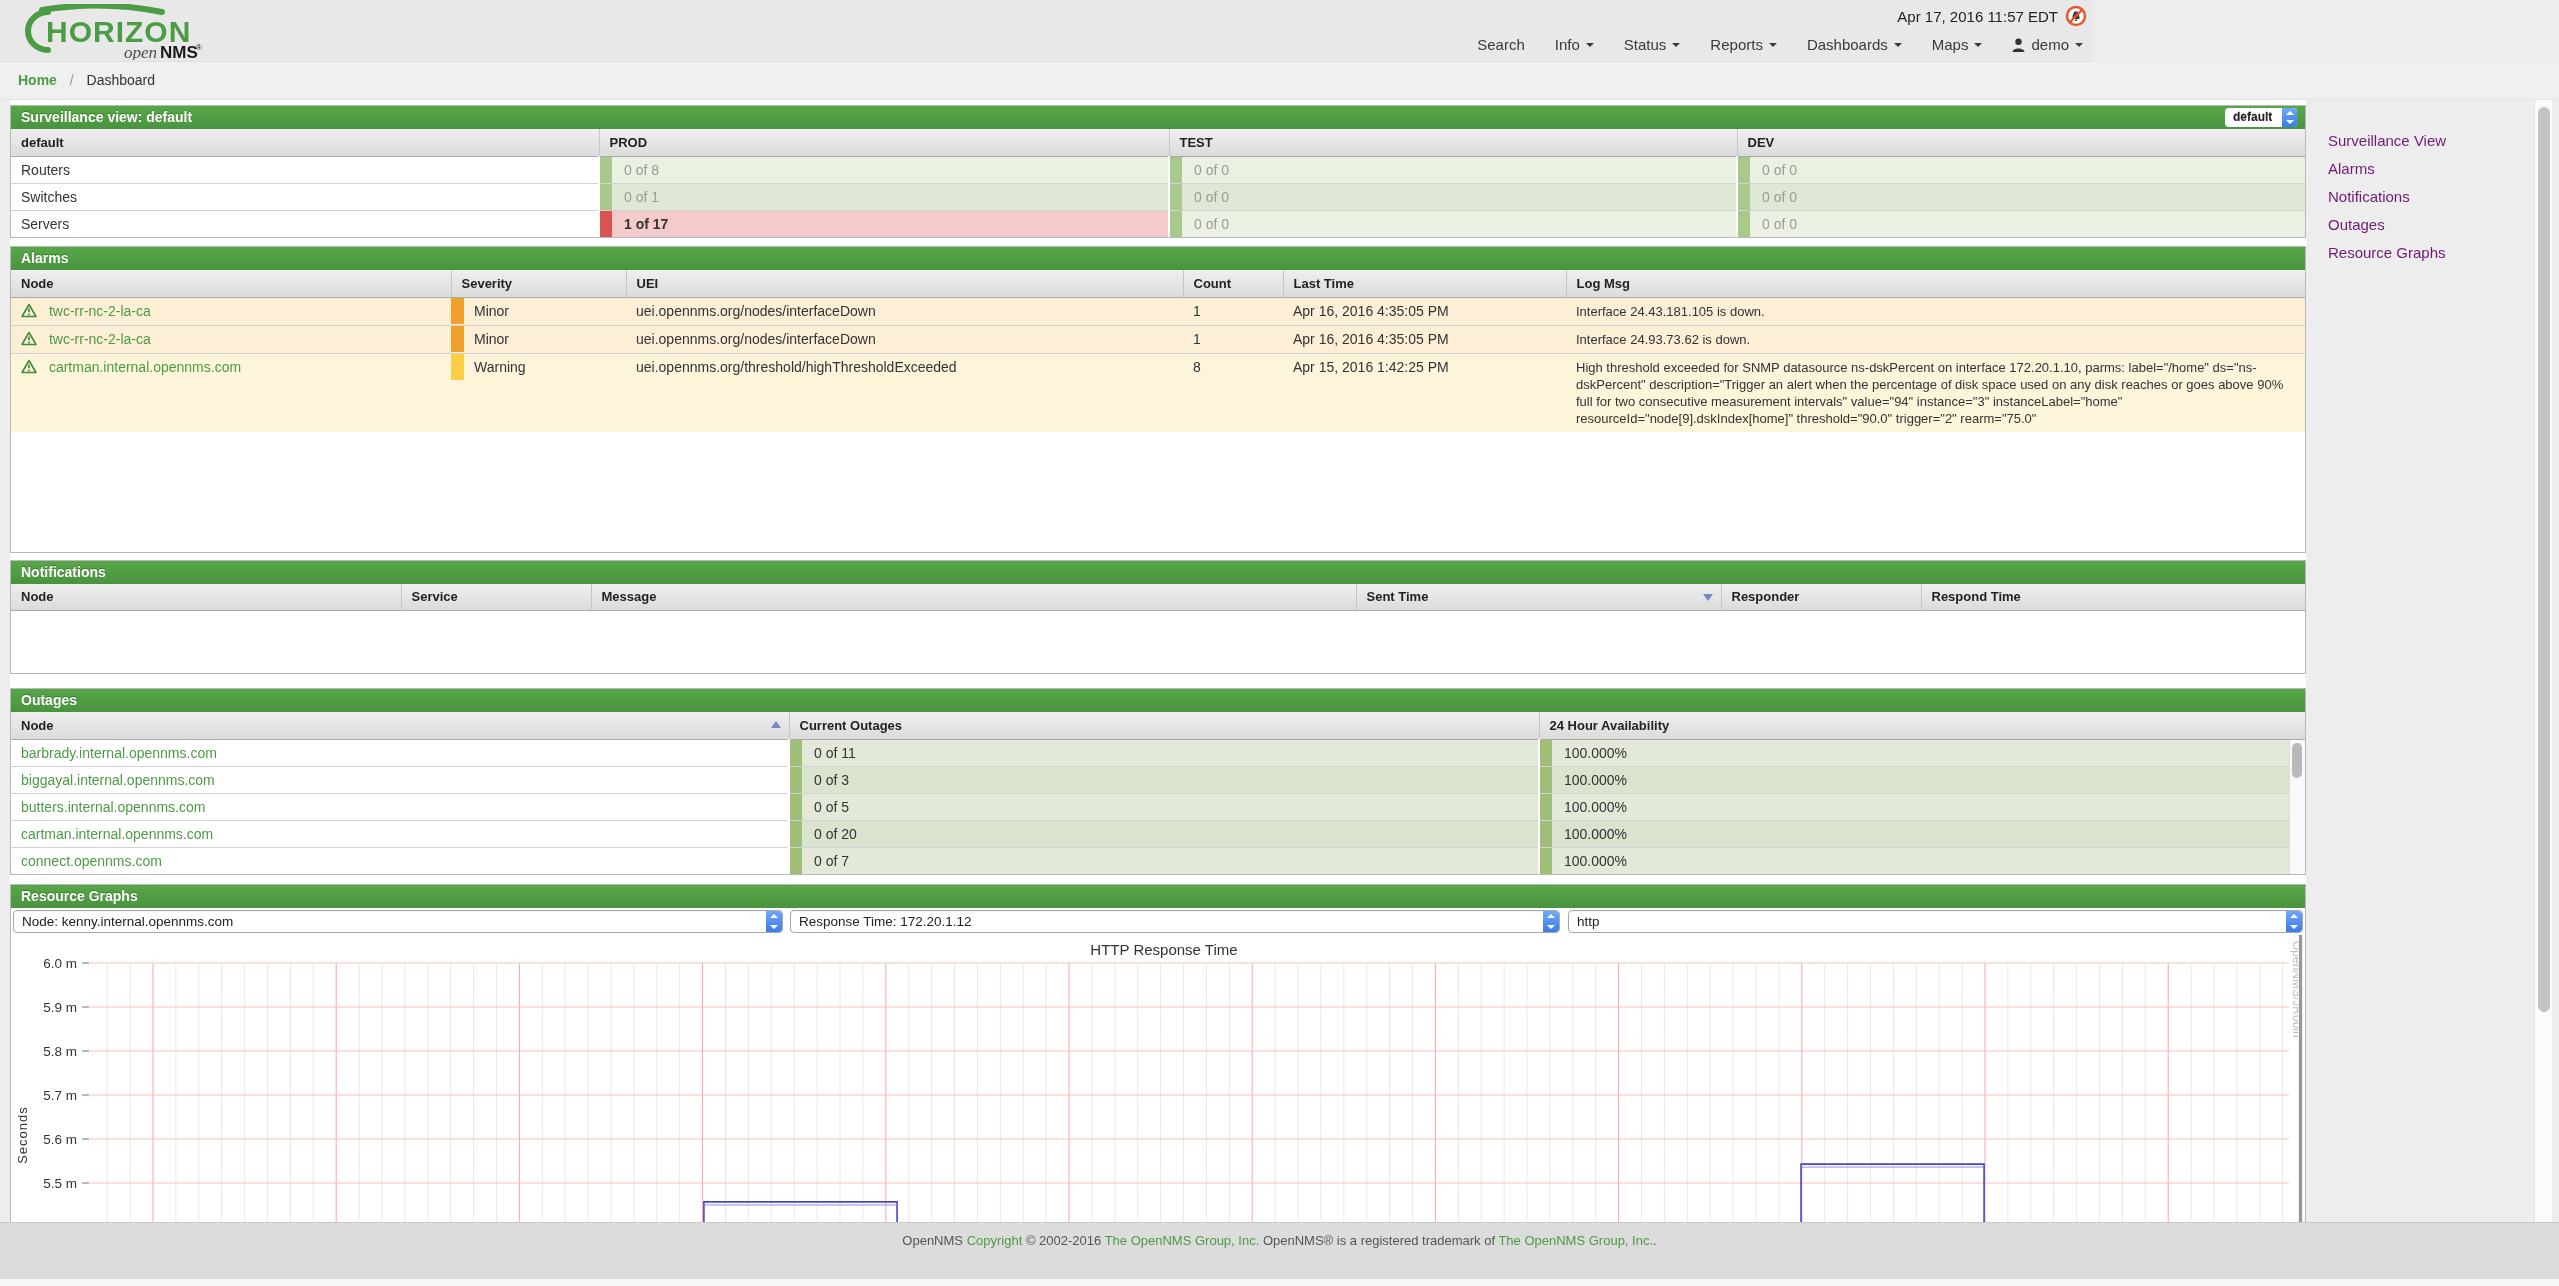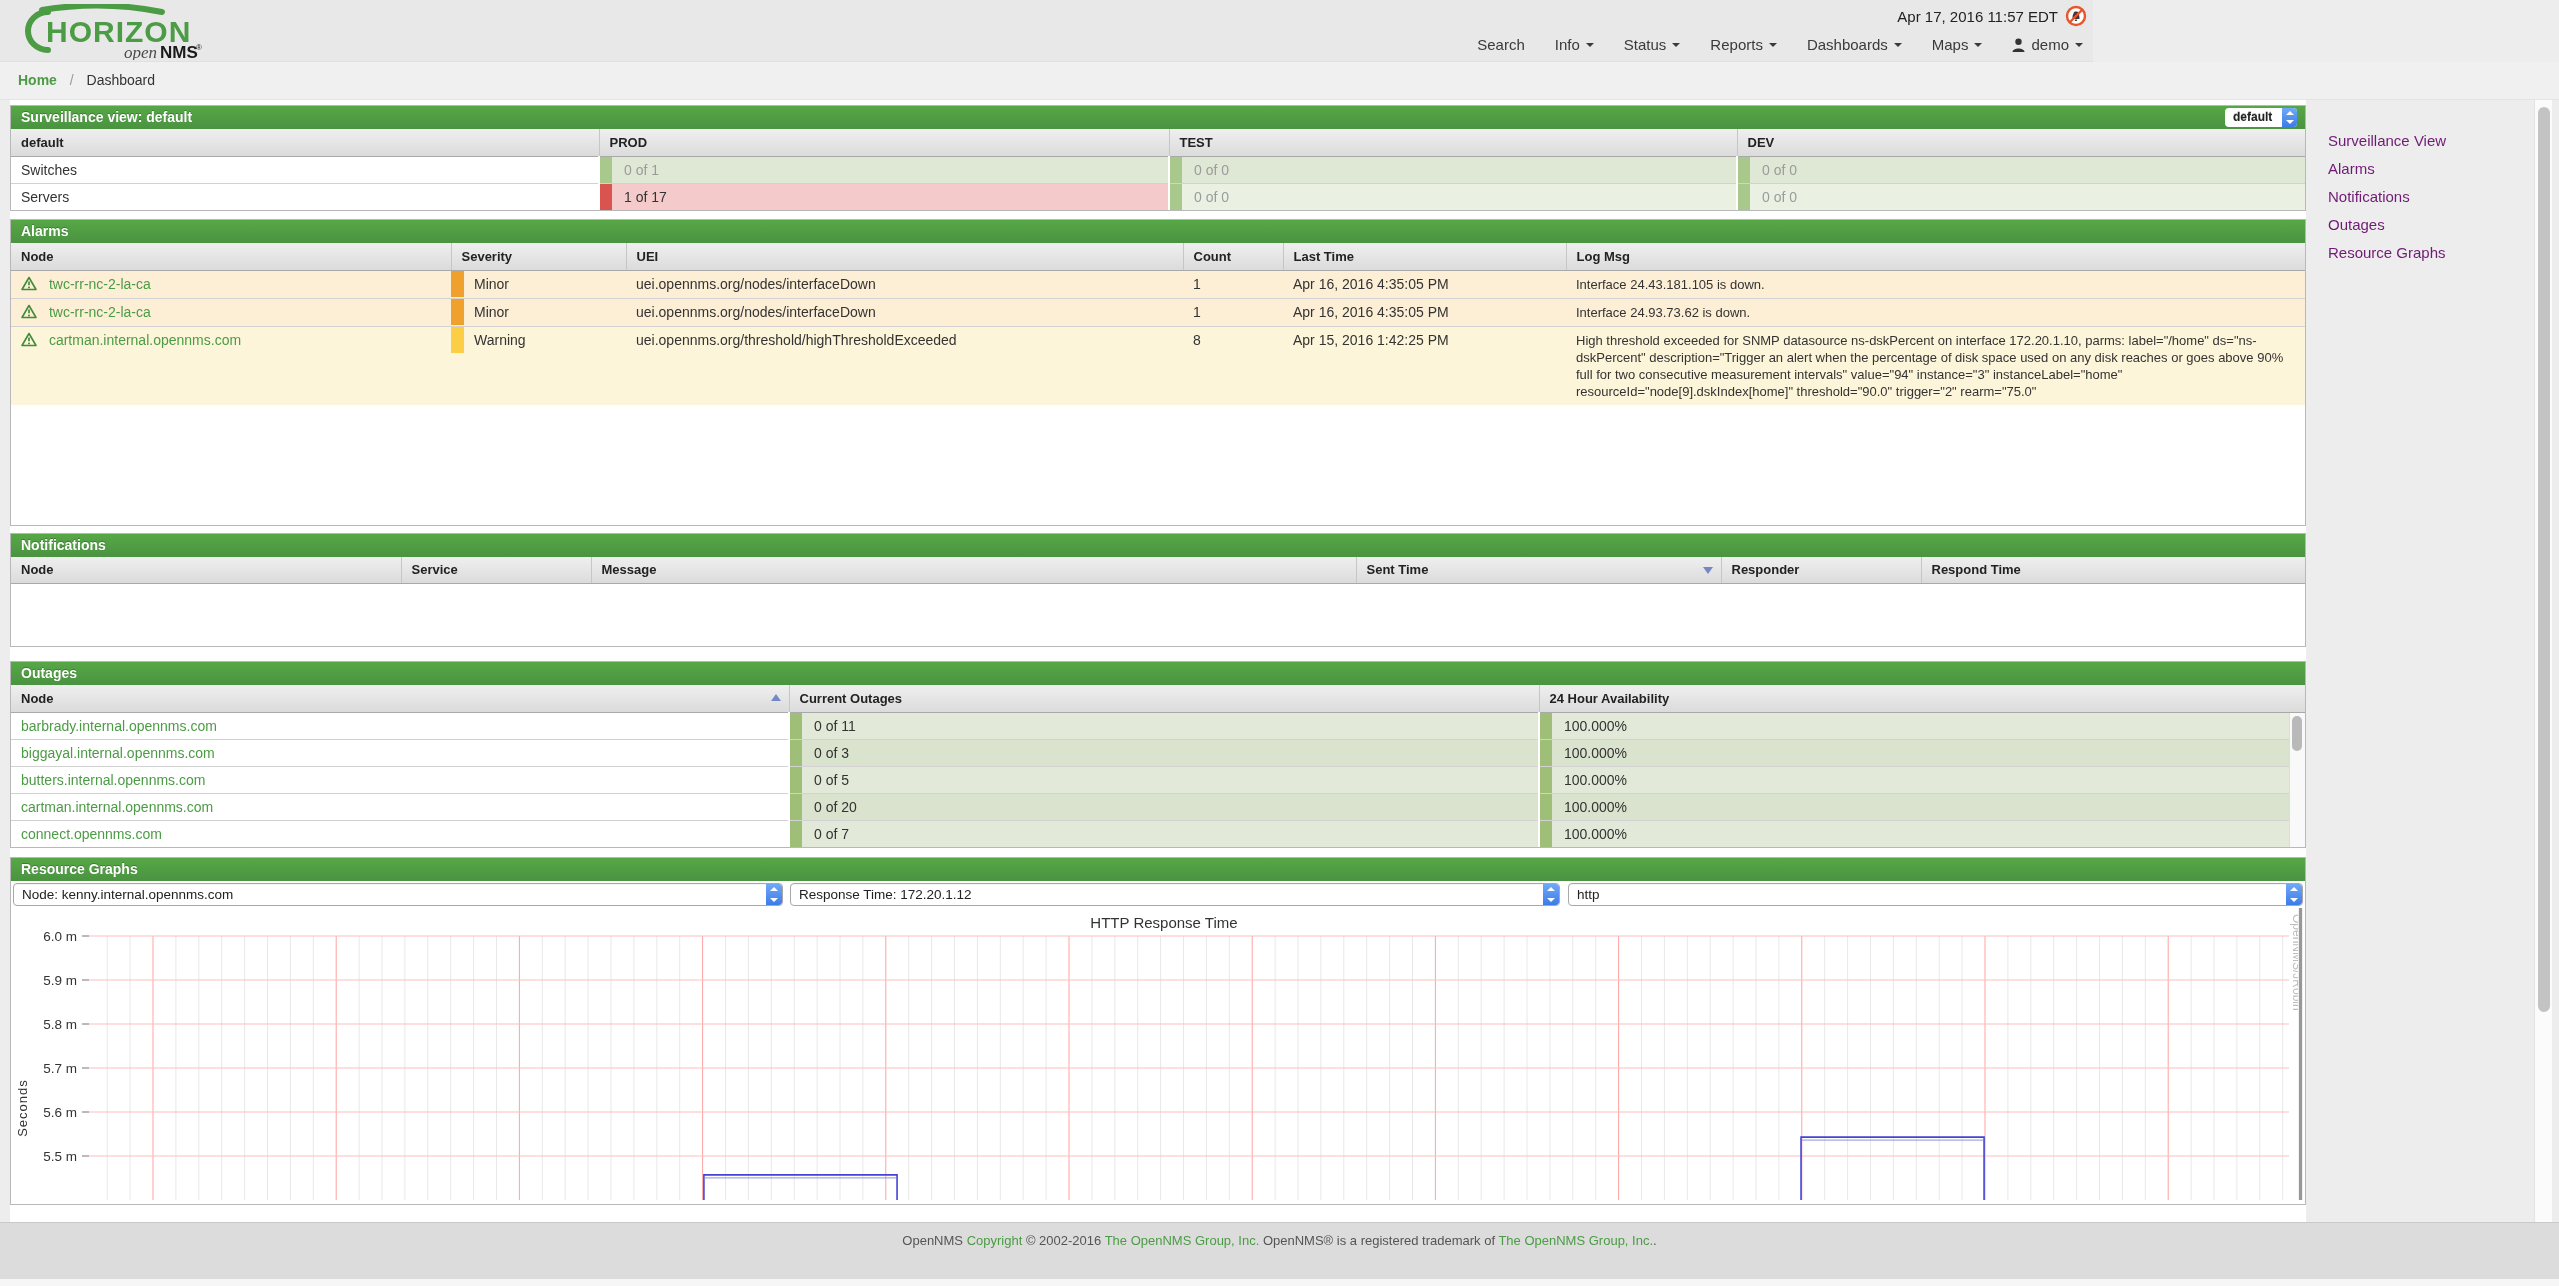--- a/index.html
+++ b/index.html
@@ -46,21 +46,21 @@
   td{font-size:14px;padding:5px 10px;vertical-align:top;border-top:1px solid #d2d2d2;}
   tbody tr:first-child td{border-top:none;}
 
   
   .vcell{padding:0;border-left:2px solid #fff;}
   .vwrap{display:flex;align-items:stretch;min-height:26px;height:100%;}
   .strip{width:12px;flex:0 0 12px;}
   .vtext{padding:5px 10px 5px 12px;align-self:center;}
   .ok  .strip{background:var(--ok-strip);} .ok  {background:var(--ok-bg-light);} .ok .vtext{color:#9b9b9b;}
   .ok.alt{background:var(--ok-bg-dark);}
-  .critical .strip{background:var(--critical-strip);} .critical{background:var(--critical-bg);} .critical .vtext{color:#333;}
+  .critical .strip{background:var(--critical-strip);} .critical{background:var(--critical-bg);} .critical .vtext{color:#333;font-weight:bold;}
   .outage .strip{background:var(--outage-strip);} .outage{background:var(--outage-bg-light);} .outage .vtext{color:#333;}
   .outage.alt{background:var(--outage-bg-dark);}
   tr{height:27px;}
 
   .green-link{color:var(--link-green);text-decoration:none;}
 
   
   .row-minor td{background:var(--minor-bg);}
   .row-warning td{background:var(--warning-bg);}
   .sev-cell{padding:0;}
@@ -196,20 +196,41 @@
         </colgroup>
       <thead>
           <tr>
         <th>default</th>
         <th>PROD</th>
         <th>TEST</th>
         <th>DEV</th>
       </tr>
         </thead>
       <tbody>
+        <tr>
+          <td>Routers</td>
+          <td class="vcell ok">
+              <div class="vwrap">
+                <span class="strip"></span>
+                <span class="vtext">0 of 8</span>
+              </div>
+            </td>
+          <td class="vcell ok">
+              <div class="vwrap">
+                <span class="strip"></span>
+                <span class="vtext">0 of 0</span>
+              </div>
+            </td>
+          <td class="vcell ok">
+              <div class="vwrap">
+                <span class="strip"></span>
+                <span class="vtext">0 of 0</span>
+              </div>
+            </td>
+        </tr>
         <tr>
           <td>Switches</td>
           <td class="vcell ok alt">
               <div class="vwrap">
                 <span class="strip"></span>
                 <span class="vtext">0 of 1</span>
               </div>
             </td>
           <td class="vcell ok alt">
               <div class="vwrap">

